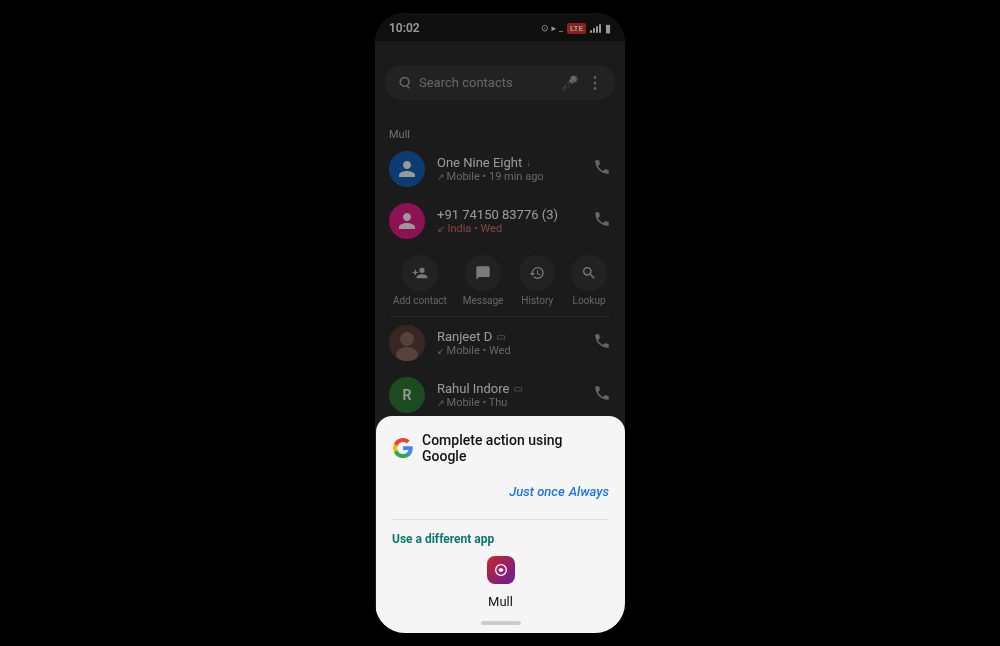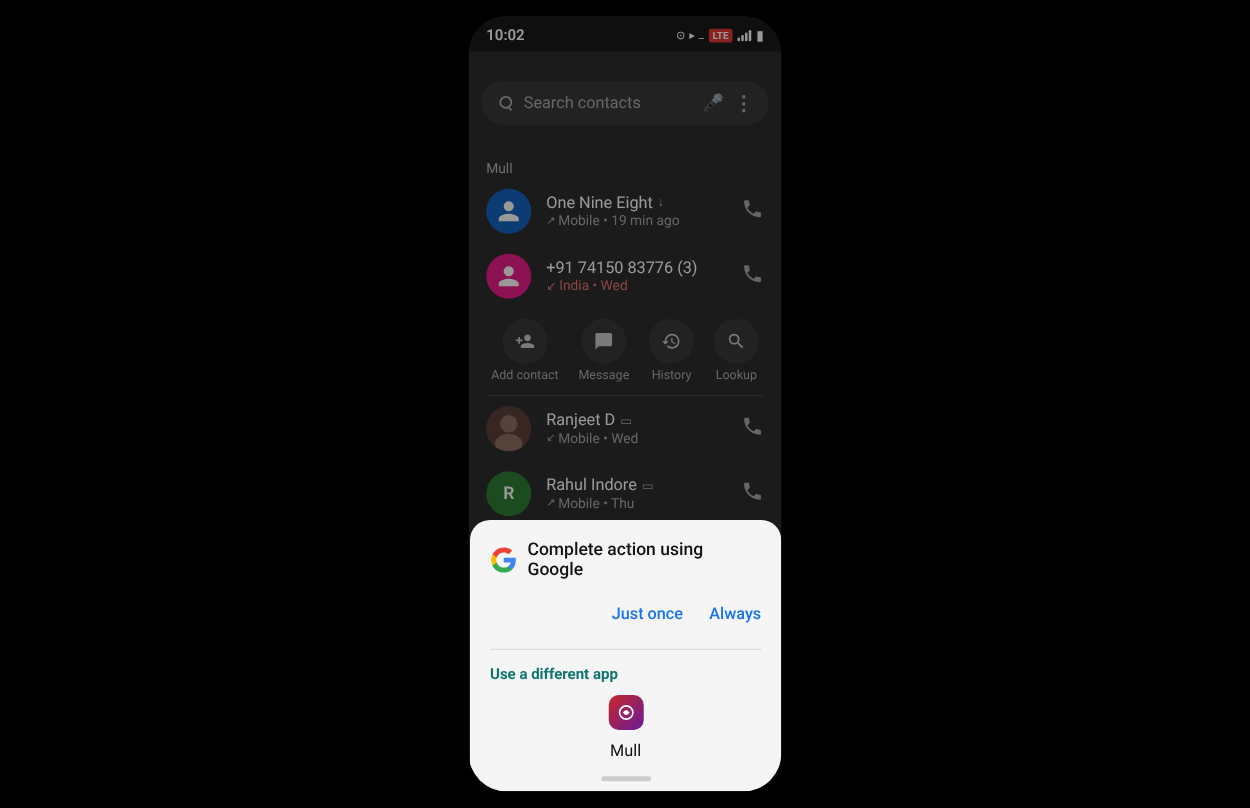--- a/index.html
+++ b/index.html
@@ -205,22 +205,23 @@
       flex-shrink: 0;
     }
     .bottom-sheet-title {
       color: #111;
       font-size: 14px;
       font-weight: 500;
     }
     .bottom-sheet-actions {
       display: flex;
       justify-content: flex-end;
-      gap: 21px;
+      gap: 4px;
       margin-bottom: 16px;
+      font-style: italic;
     }
     .sheet-btn {
       color: #1a73e8;
       font-size: 13px;
       font-weight: 500;
       cursor: pointer;
       padding: 4px 0;
     }
     .sheet-divider {
       height: 1px;

